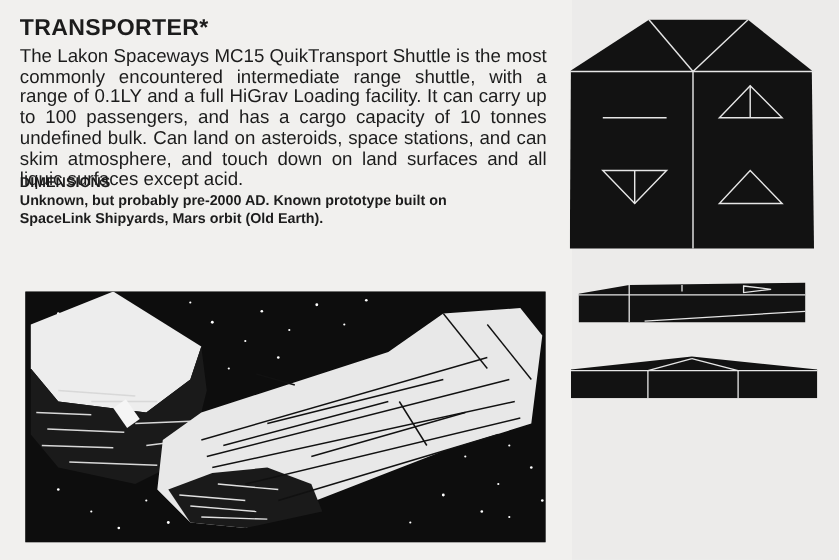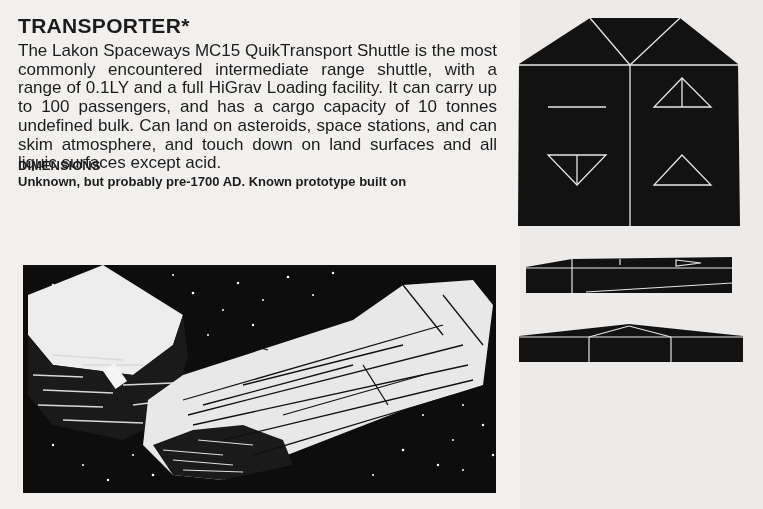--- a/index.html
+++ b/index.html
@@ -16,21 +16,22 @@
 <body>
 
 <div class="ghost"></div>
 
 <div class="title">TRANSPORTER*</div>
 
 <div class="body-text">The Lakon Spaceways MC15 QuikTransport Shuttle is the most commonly encountered intermediate range shuttle, with a range of 0.1LY and a full HiGrav Loading facility. It can carry up to 100 passengers, and has a cargo capacity of 10 tonnes undefined bulk. Can land on asteroids, space stations, and can skim atmosphere, and touch down on land surfaces and all liquic surfaces except acid.</div>
 
 <div class="specs">
   <div>DIMENSIONS</div>
-  <div>Unknown, but probably pre-1700 AD. Known prototype built on</div>
+  <div>Unknown, but probably pre-2000 AD. Known prototype built on</div>
+  <div>SpaceLink Shipyards, Mars orbit (Old Earth).</div>
 </div>
 
 <div class="illus">
   <svg width="473" height="228" viewBox="0 0 473 228">
     <rect width="473" height="228" fill="#0d0d0d"></rect>
     <g fill="#fff">
       <circle cx="30" cy="20" r="1.2"></circle>
         <circle cx="150" cy="10" r="1"></circle>
         <circle cx="170" cy="28" r="1.3"></circle>
       <circle cx="200" cy="45" r="1"></circle>

